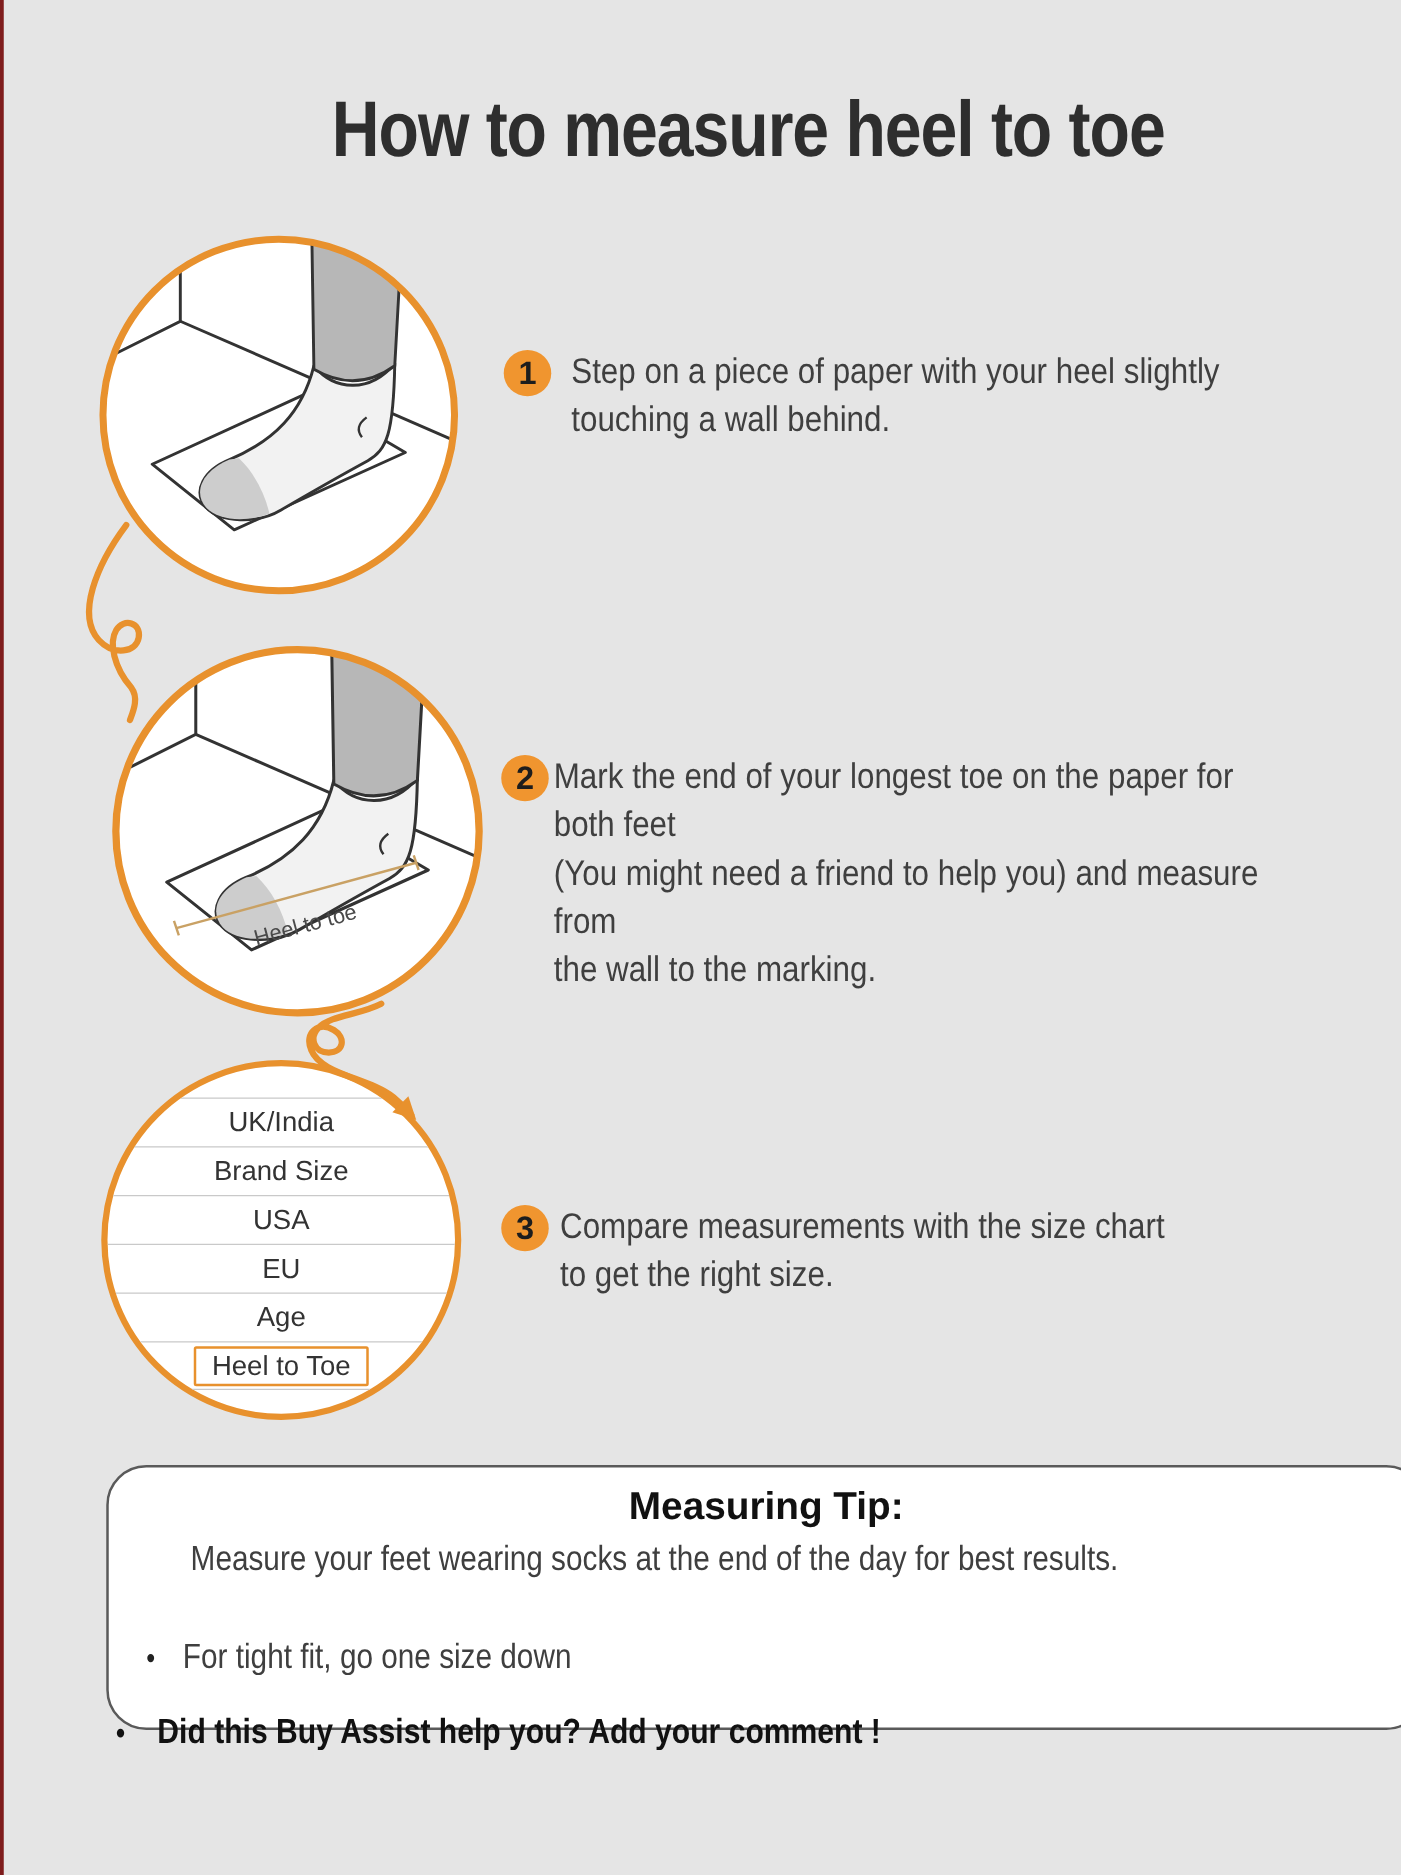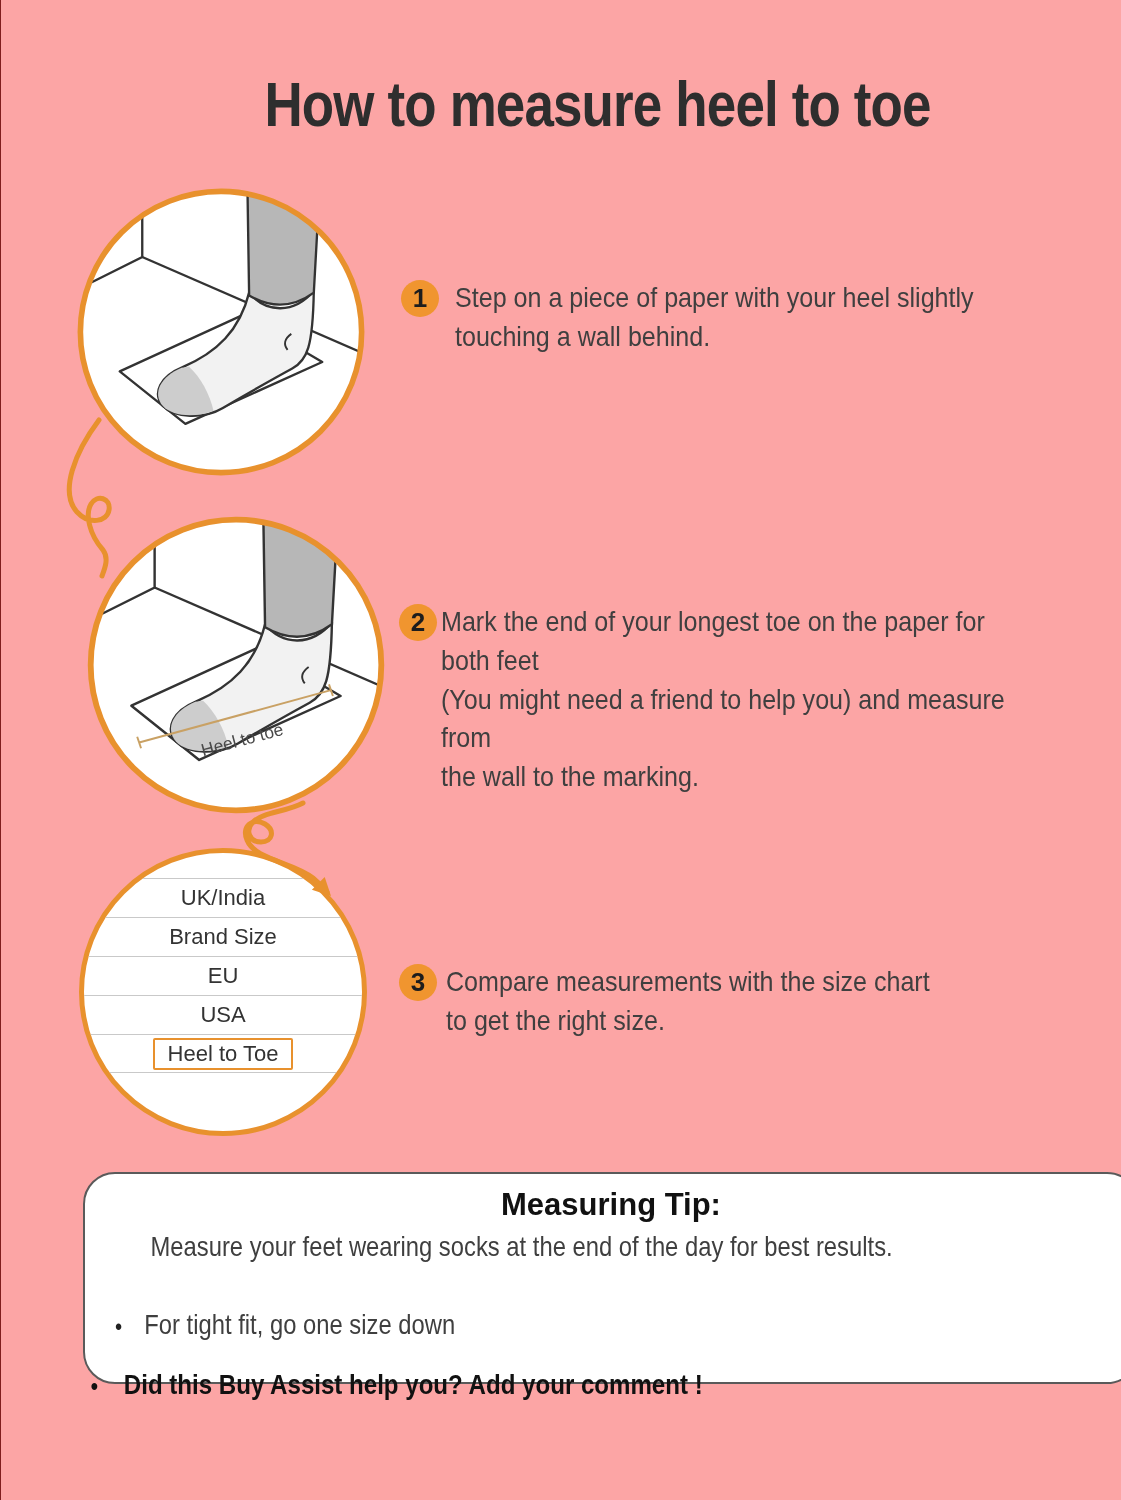--- a/index.html
+++ b/index.html
@@ -1,18 +1,18 @@
 <!DOCTYPE html>
 <html><head>
 <meta charset="utf-8">
 <style>
   html,body{margin:0;padding:0;background:#fff;}
   .page{
-    position:relative;width:1121px;height:1500px;background:#fca5a5;overflow:hidden;
-    border-left:1px solid #7f1d1d;box-sizing:border-box;
+    position:relative;width:1121px;height:1500px;background:#e5e5e5;overflow:hidden;
+    border-left:3px solid #7f1d1d;box-sizing:border-box;
     font-family:"Liberation Sans","DejaVu Sans",sans-serif;color:#3f3f3f;
   }
   
   .title-wrap{position:absolute;top:68px;left:0;width:100%;text-align:center;}
   .title{
     display:inline-block;position:relative;left:37px;
     font-size:63px;font-weight:700;color:#2e2e2e;letter-spacing:-1px;
     transform:scaleX(0.84);transform-origin:center top;white-space:nowrap;
   }
   
@@ -146,22 +146,23 @@
         <text x="168" y="243" transform="rotate(-15 168 243)" font-size="18" fill="#4a4a4a" text-anchor="middle">Heel to toe</text>
       </g>
       <circle cx="160" cy="160" r="150" fill="none" stroke="#E8912D" stroke-width="6"></circle>
     </svg>
   </div>
 
   <div class="size-circle">
     <div class="chart-rows">
       <div class="chart-row">UK/India</div>
       <div class="chart-row">Brand Size</div>
+      <div class="chart-row">USA</div>
       <div class="chart-row">EU</div>
-      <div class="chart-row">USA</div>
+      <div class="chart-row">Age</div>
       <div class="chart-row last">
         <span class="heel-box">Heel to Toe</span>
       </div>
     </div>
   </div>
 
   <div class="step step1">
     <span class="badge">1</span>
     <div class="step-text">Step on a piece of paper with your heel slightly
 touching a wall behind.</div>

